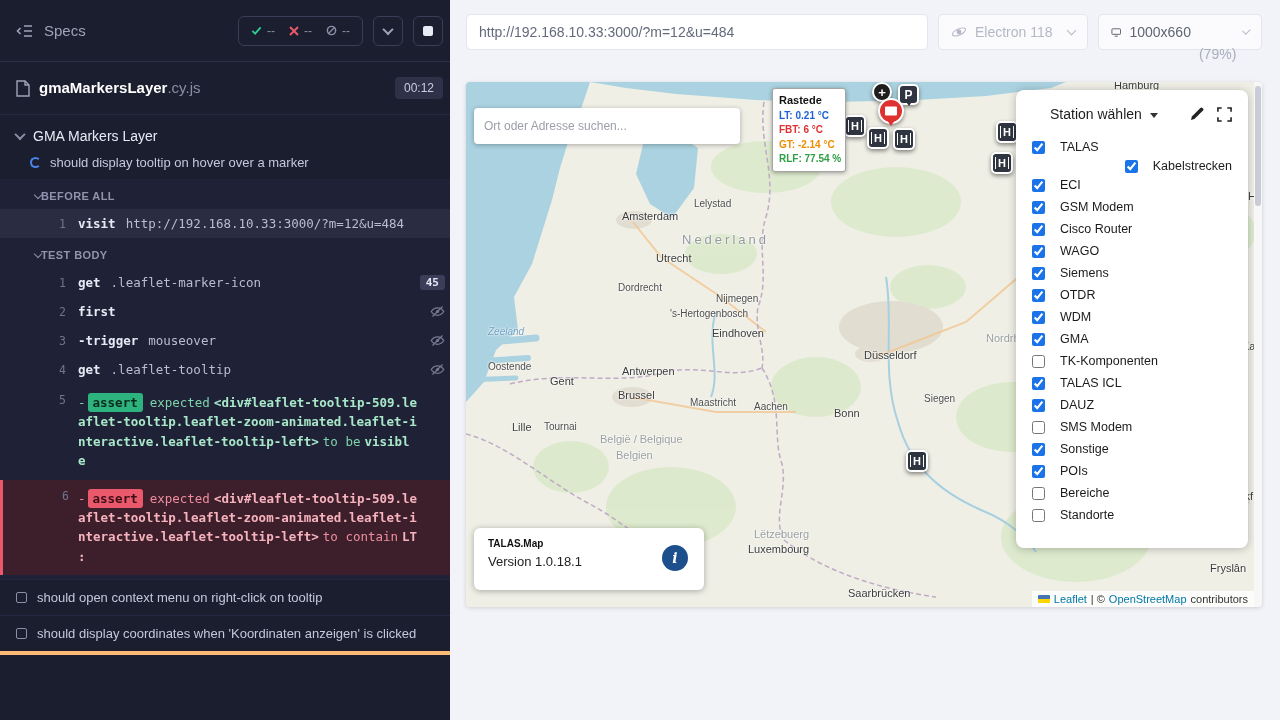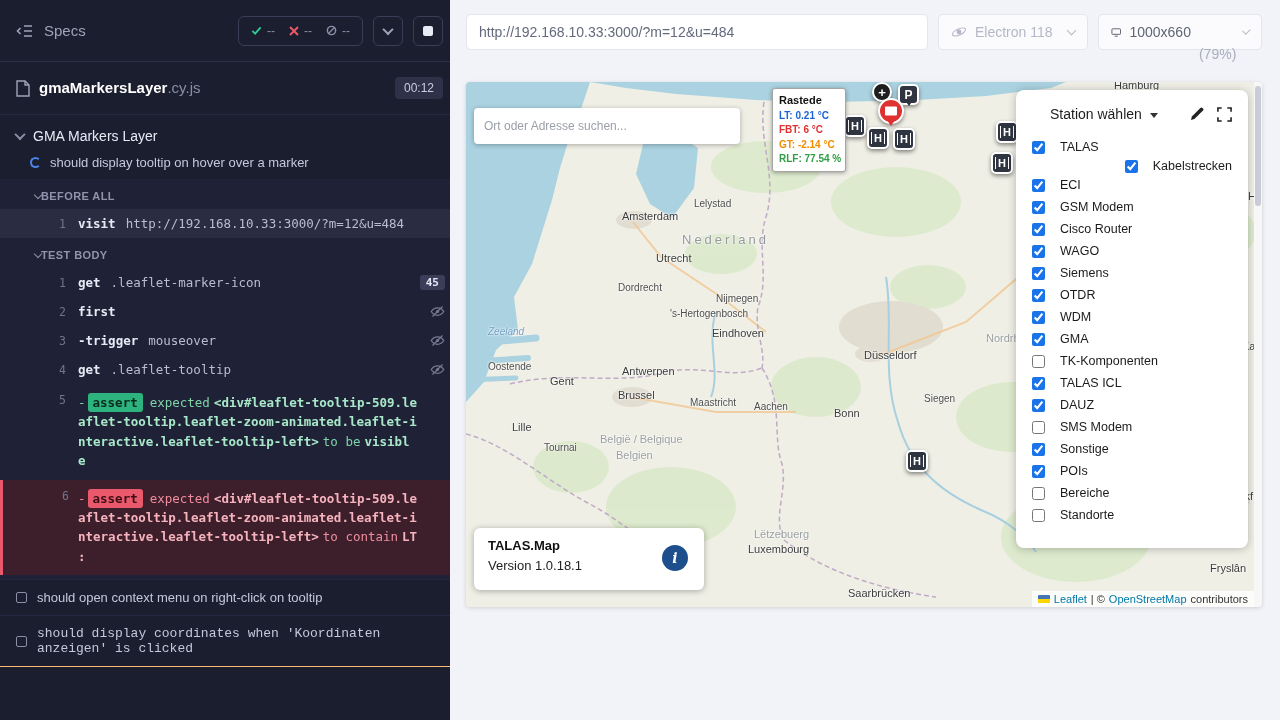--- a/index.html
+++ b/index.html
@@ -42,21 +42,21 @@
   .assert-passed { color:#7fd3a8; }
   .assert-passed .pill { background:#2cb37e; color:#0c2b1d; }
   .assert-passed .a-b { font-weight:bold; color:#a8e8c9; }
   .assert-failed { background:#3d1f2c; border-left:3px solid #e9596b; color:#ef8d9d; padding-left:75px; }
   .assert-failed .pill { background:#e9596b; color:#3c0e18; }
   .assert-failed .a-b { font-weight:bold; color:#f7b3bd; }
   .a-t { margin:0 4px 0 0; }
   .a-b { margin:0 4px 0 0; }
 
   .other-test { display:flex; gap:10px; align-items:center; padding:10px 16px; font-size:13px; color:#c3c8dd; border-top:1px solid #242740; }
-  .other-test:last-child { border-bottom:1px solid #fdba74;font-family:Liberation Mono, monospace; }
+  .other-test:last-child { border-bottom:4px solid #fdba74; }
   .box-icon { width:11px; height:11px; border:1.5px solid #8a8ea6; border-radius:2px; flex:0 0 auto; }
 
   
   .right { position:absolute; left:450px; top:0; width:830px; height:720px; background:#f2f3f9; }
   .top-controls { position:absolute; top:14px; left:16px; height:36px; display:flex; gap:10px; }
   .url-input { width:462px; height:36px; background:#fff; border:1px solid #e3e5ef; border-radius:5px; padding:0 12px; font-size:14px; color:#646a7c; font-family:"Liberation Sans",sans-serif; outline:none; }
   .hdr-btn { height:36px; background:#fbfbfd; border:1px solid #e3e5ef; border-radius:5px; display:flex; align-items:center; gap:8px; padding:0 12px; font-size:14px; cursor:pointer; }
   .browser-btn { width:150px; color:#b4b8c6; }
   .viewport-btn { width:164px; color:#5f6572; }
   .vp-zoom { color:#a9aebb;margin-top:44px; }
@@ -93,21 +93,21 @@
 
   .panel { position:absolute; left:550px; top:8px; width:232px; height:458px; background:#fff; border-radius:8px; box-shadow:0 1px 8px rgba(0,0,0,.25); padding:14px 16px 0 16px; overflow:hidden; }
   .panel-header { display:flex; align-items:center; gap:8px; font-size:14px; color:#1d1d1d; padding:2px 0 14px 18px; }
   .panel-chev { width:0; height:0; border-left:4px solid transparent; border-right:4px solid transparent; border-top:5px solid #333; margin-top:2px; }
   .panel-icons { margin-left:auto; display:flex; gap:12px; align-items:center; }
   .chk-row { display:flex; align-items:center; gap:15px; font-size:12.5px; color:#1b1b1b; height:22px; cursor:pointer; }
   .chk-row.sub { padding-left:18px; height:16px;justify-content:flex-end; }
   .chk-row input { width:13px; height:13px; accent-color:#1a73e8; cursor:pointer; }
 
   .about { position:absolute; left:8px; top:446px; width:230px; height:62px; background:#fff; border-radius:6px; box-shadow:0 1px 6px rgba(0,0,0,.3); padding:10px 14px; }
-  .about-title { font-weight:bold; font-size:13px; color:#111; }
+  .about-title { font-weight:bold; font-size:10px; color:#111; }
   .about-ver { font-size:13px; color:#222; margin-top:5px; }
   .info-badge { position:absolute; right:16px; top:17px; width:26px; height:26px; border-radius:50%; background:#1c4f8c; color:#fff; display:flex; align-items:center; justify-content:center; font-weight:bold; font-style:italic; font-family:"DejaVu Serif",serif; font-size:14px; cursor:pointer; }
 
   .attribution { position:absolute; right:8px; bottom:0; background:rgba(255,255,255,.78); font-size:11px; color:#333; padding:2px 6px; display:flex; gap:4px; align-items:center; white-space:nowrap; }
   .attr-link { color:#0078a8; cursor:pointer; }
   .flag { width:12px; height:8px; background:linear-gradient(#4575b4 50%, #ffd500 50%); display:inline-block; border-radius:1px; }
 
   .aut-scrollbar { position:absolute; right:0; top:0; width:8px; height:100%; background:#f7f7f7; }
   .aut-thumb { position:absolute; top:4px; left:1px; width:6px; height:120px; background:#c9ccd6; border-radius:3px; cursor:pointer; }
 </style>
@@ -358,21 +358,21 @@
       <span class="lbl water" style="left:22px;top:244px">Zeeland</span>
       <span class="lbl sm" style="left:22px;top:279px">Oostende</span>
       <span class="lbl" style="left:84px;top:293px">Gent</span>
       <span class="lbl" style="left:152px;top:307px">Brussel</span>
       <span class="lbl sm" style="left:224px;top:315px">Maastricht</span>
       <span class="lbl sm" style="left:288px;top:319px">Aachen</span>
       <span class="lbl" style="left:368px;top:325px">Bonn</span>
       <span class="lbl sm" style="left:458px;top:311px">Siegen</span>
       <span class="lbl" style="left:776px;top:258px">Kassel</span>
       <span class="lbl" style="left:46px;top:339px">Lille</span>
-      <span class="lbl sm" style="left:78px;top:360px">Tournai</span>
+      <span class="lbl sm" style="left:78px;top:339px">Tournai</span>
       <span class="lbl region" style="left:134px;top:351px">België / Belgique</span>
       <span class="lbl region" style="left:150px;top:367px">Belgien</span>
       <span class="lbl region" style="left:288px;top:446px">Lëtzebuerg</span>
       <span class="lbl" style="left:282px;top:461px">Luxembourg</span>
       <span class="lbl region" style="left:628px;top:410px">Rheinland-Pfalz</span>
       <span class="lbl" style="left:756px;top:408px">Frankfurt am</span>
       <span class="lbl" style="left:382px;top:505px">Saarbrücken</span>
       <span class="lbl" style="left:744px;top:480px">Fryslân</span>
 
       <div class="marker-plus" style="left:406px;top:0px">

